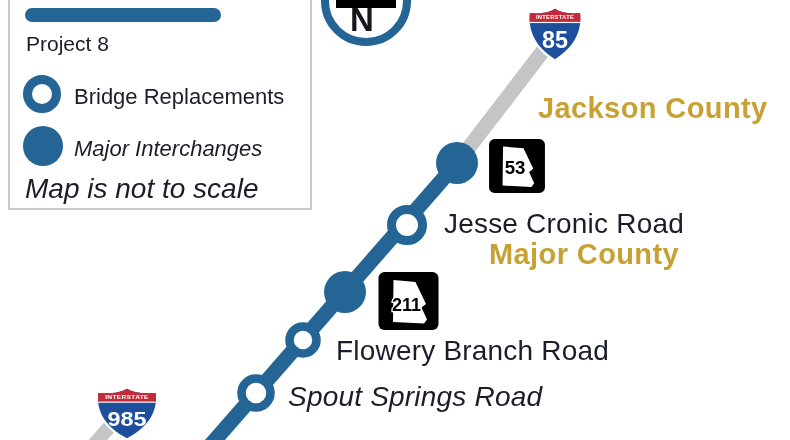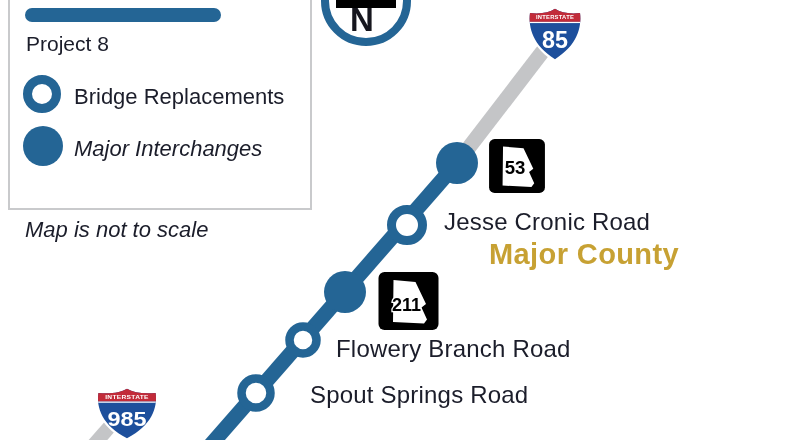--- a/index.html
+++ b/index.html
@@ -12,36 +12,36 @@
     --legend-border:#C9CACC;
   }
   *{margin:0;padding:0;box-sizing:border-box;}
   html,body{background:#fff;}
   body{font-family:"Liberation Sans",sans-serif;}
   #stage{position:relative;width:790px;height:440px;overflow:hidden;background:#fff;}
   #map-svg{position:absolute;left:0;top:0;}
   svg text{font-family:"Liberation Sans",sans-serif;}
 
   .label{position:absolute;white-space:nowrap;color:var(--text-dark);}
-  .road-label{font-size:24px;font-weight:400;letter-spacing:.2px;}
+  .road-label{font-size:28px;font-weight:400;letter-spacing:.2px;}
   .county-label{font-size:29px;font-weight:700;color:var(--county-gold);letter-spacing:.4px;}
 
   
   .legend{position:absolute;left:8px;top:-14px;width:304px;height:224px;
           background:#fff;border:2px solid var(--legend-border);}
   .legend .swatch{position:absolute;left:15px;top:20px;width:196px;height:14px;
           border-radius:7px;background:var(--accent-blue);}
   .legend .project{position:absolute;left:16px;top:44px;font-size:21px;color:var(--text-dark);}
   .legend .ring{position:absolute;left:13px;top:87px;width:38px;height:38px;border-radius:50%;
           border:9px solid var(--accent-blue);background:#fff;}
   .legend .dot{position:absolute;left:13px;top:138px;width:40px;height:40px;border-radius:50%;
           background:var(--accent-blue);}
   .legend .bridge-lab{position:absolute;left:64px;top:96px;font-size:22px;color:var(--text-dark);text-align:right;}
   .legend .inter-lab{position:absolute;left:64px;top:148px;font-size:22px;color:var(--text-dark);font-style:italic;}
-  .legend .note{position:absolute;left:15px;top:185px;font-size:22px;font-style:italic;color:var(--text-dark);margin-top:44px;}
+  .legend .note{position:absolute;left:15px;top:185px;font-size:28px;font-style:italic;color:var(--text-dark);}
 
   .shield-number{fill:#fff;font-weight:700;}
   .shield-banner{fill:#fff;font-weight:700;}
   .ga-number{fill:#000;font-weight:700;stroke:#fff;stroke-width:2.5px;paint-order:stroke;}
 </style>
 </head>
 <body>
 
 <div id="stage">
 
@@ -99,25 +99,26 @@
       <text x="28" y="38" text-anchor="middle" font-size="20" class="ga-number">53</text>
     </svg>
 
     <svg x="378" y="272" width="61" height="58" viewBox="0 0 60 58">
       <rect x="0" y="0" width="60" height="58" rx="6" fill="#000"></rect>
       <path d="M15 8 L37 10 L47.5 32 L43 35.5 L48.5 47.5 L45.5 51.5 L14.5 50 Z" fill="#fff"></path>
       <text x="28" y="38.5" text-anchor="middle" font-size="18" class="ga-number">211</text>
     </svg>
   </svg>
 
+  <div class="label county-label" style="left:538px;top:92px;">Jackson County</div>
   <div class="label county-label" style="left:489px;top:238px;">Major County</div>
 
   <div class="label road-label" style="left:444px;top:208px;">Jesse Cronic Road</div>
   <div class="label road-label" style="left:336px;top:335px;">Flowery Branch Road</div>
-  <div class="label road-label" style="left:310px;top:381px;">Spout Springs Road</div>
+  <div class="label road-label" style="left:288px;top:381px;font-style:italic;">Spout Springs Road</div>
 
   <div class="legend">
     <div class="swatch"></div>
     <div class="project">Project 8</div>
     <div class="ring"></div>
     <div class="bridge-lab">Bridge Replacements</div>
     <div class="dot"></div>
     <div class="inter-lab">Major Interchanges</div>
     <div class="note">Map is not to scale</div>
   </div>

